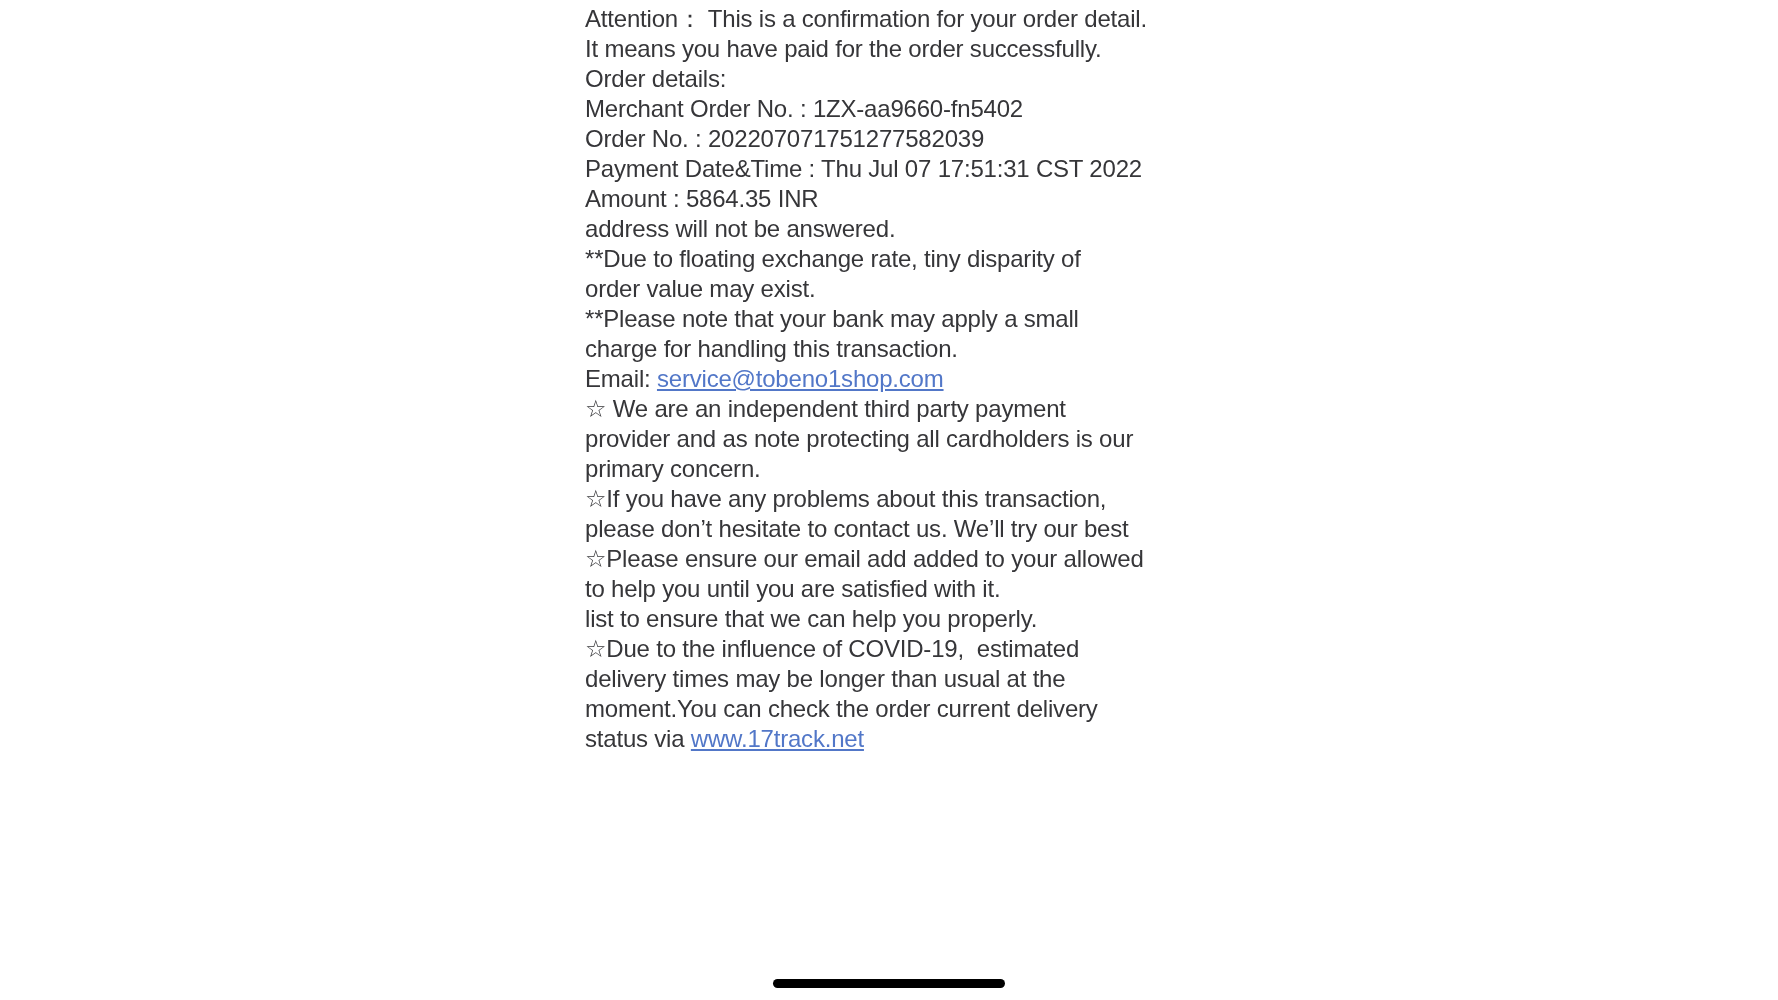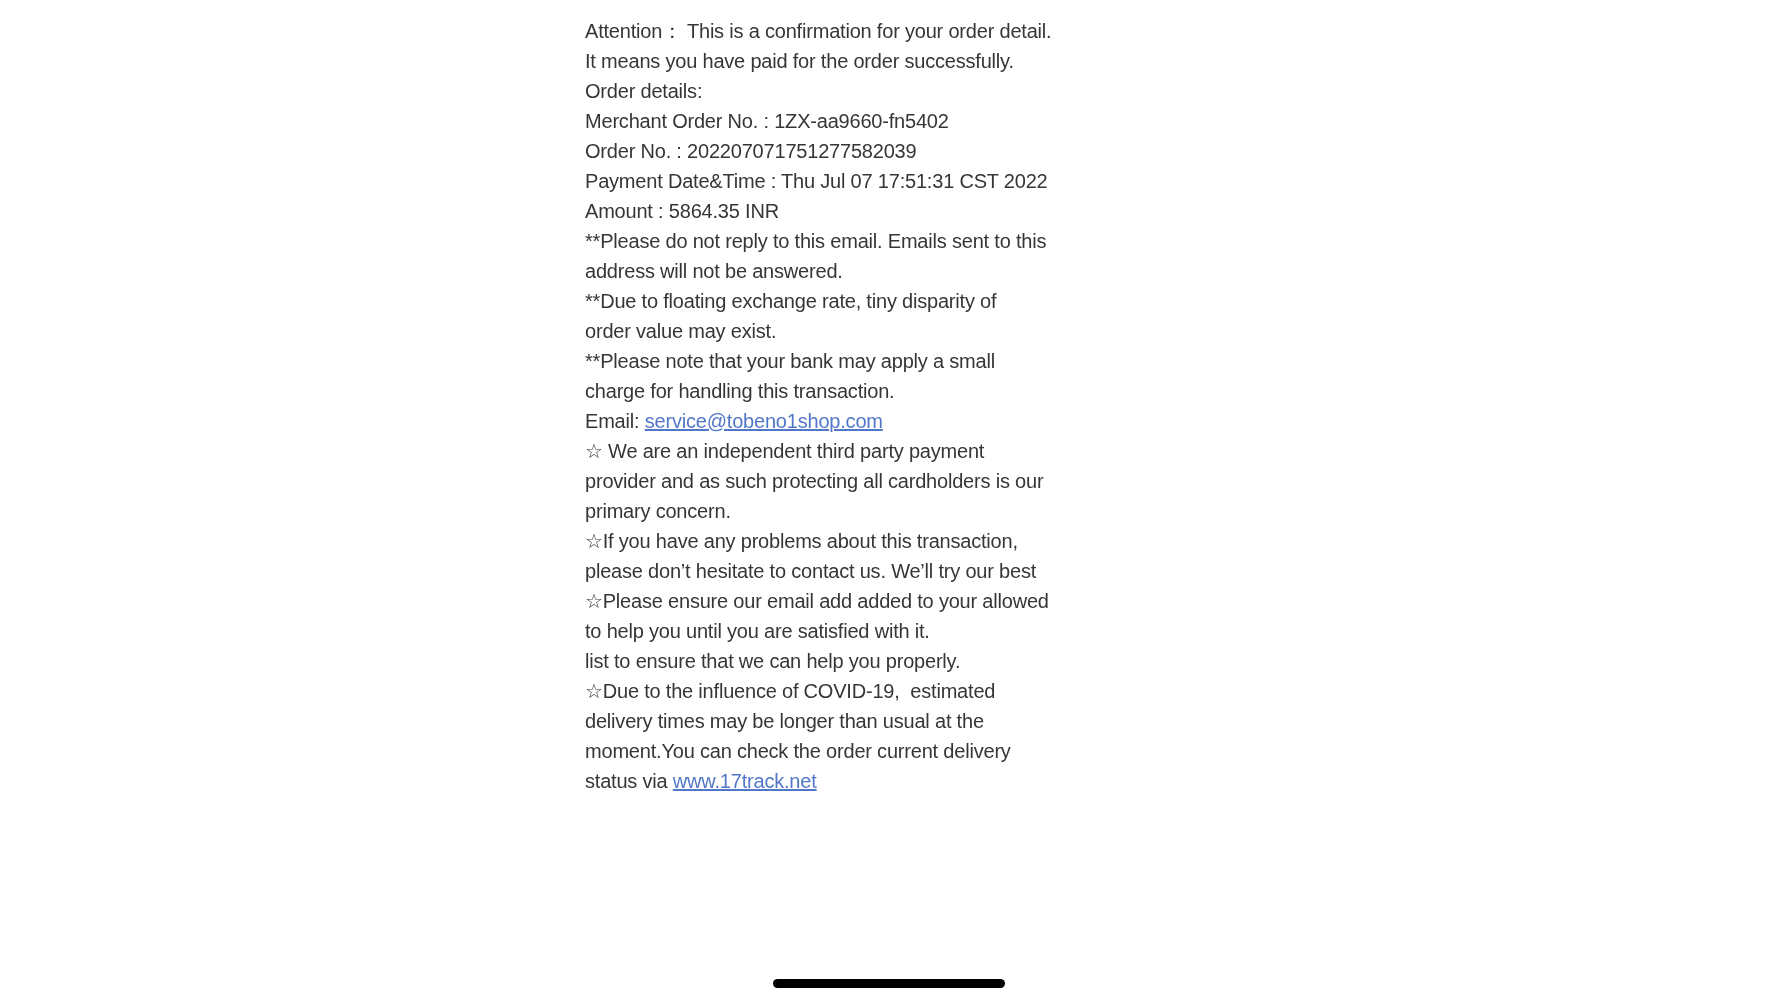--- a/index.html
+++ b/index.html
@@ -15,23 +15,23 @@
     font-family: "Liberation Sans", "DejaVu Sans", sans-serif;
   }
   .screen {
     position: absolute;
     inset: 0;
     background: #ffffff;
   }
   .email-body {
     position: absolute;
     left: 585px;
-    top: 16px;
+    top: 4px;
     width: 660px;
-    font-size: 20px;
+    font-size: 24px;
     line-height: 30px;
     letter-spacing: -0.2px;
     color: #363639;
   }
   .line {
     white-space: pre-wrap;
     min-height: 30px;
   }
   .line a.lnk {
     color: #5277c8;
@@ -54,29 +54,28 @@
 <div class="screen">
 
   <div class="email-body">
     <div class="line">Attention： This is a confirmation for your order detail.</div>
     <div class="line">It means you have paid for the order successfully.</div>
     <div class="line">Order details:</div>
     <div class="line">Merchant Order No. : 1ZX-aa9660-fn5402</div>
     <div class="line">Order No. : 202207071751277582039</div>
     <div class="line">Payment Date&amp;Time : Thu Jul 07 17:51:31 CST 2022</div>
     <div class="line">Amount : 5864.35 INR</div>
-    <div class="line">**Please do not reply to this email. Emails sent to this</div>
     <div class="line">address will not be answered.</div>
     <div class="line">**Due to floating exchange rate, tiny disparity of</div>
     <div class="line">order value may exist.</div>
     <div class="line">**Please note that your bank may apply a small</div>
     <div class="line">charge for handling this transaction.</div>
     <div class="line"><span>Email: </span><a class="lnk" href="#">service@tobeno1shop.com</a></div>
     <div class="line">☆ We are an independent third party payment</div>
-    <div class="line">provider and as such protecting all cardholders is our</div>
+    <div class="line">provider and as note protecting all cardholders is our</div>
     <div class="line">primary concern.</div>
     <div class="line">☆If you have any problems about this transaction,</div>
     <div class="line">please don’t hesitate to contact us. We’ll try our best</div>
     <div class="line">☆Please ensure our email add added to your allowed</div>
     <div class="line">to help you until you are satisfied with it.</div>
     <div class="line">list to ensure that we can help you properly.</div>
     <div class="line">☆Due to the influence of COVID-19,  estimated</div>
     <div class="line">delivery times may be longer than usual at the</div>
     <div class="line">moment.You can check the order current delivery</div>
     <div class="line"><span>status via </span><a class="lnk" href="#">www.17track.net</a></div>

